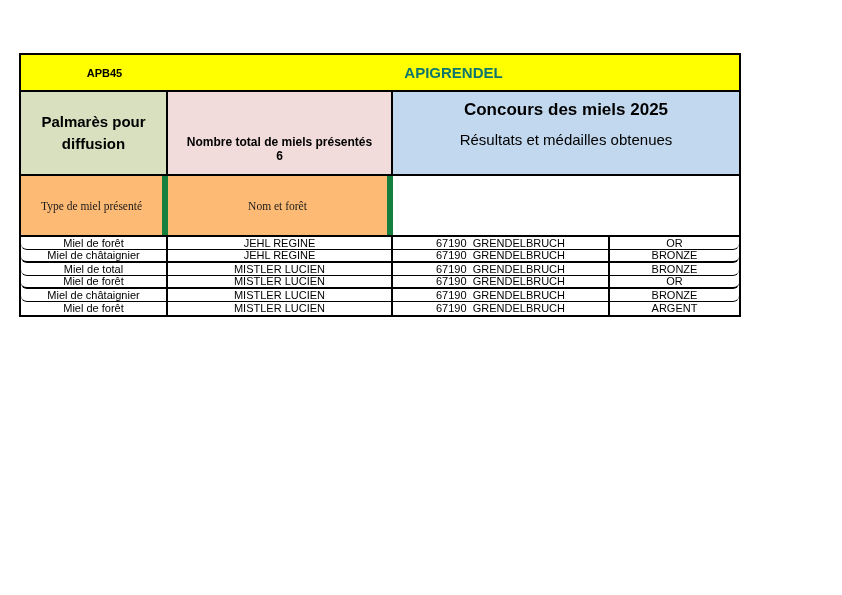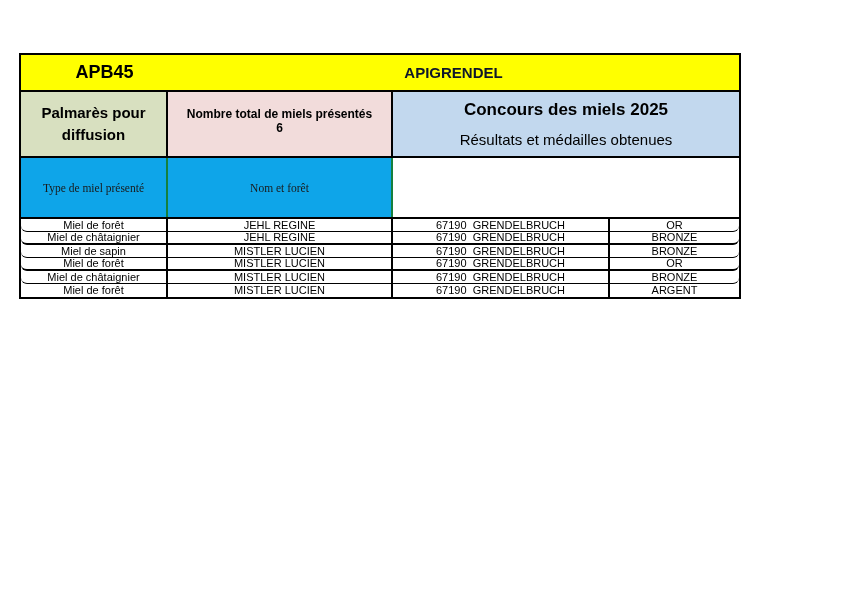--- a/index.html
+++ b/index.html
@@ -19,47 +19,47 @@
   
   .row-banner {
     display: flex;
     height: 37px;
     border-bottom: 2px solid #000;
     background: #FFFF00;
   }
   .banner-left {
     width: 147px;
     display: flex; align-items: center; justify-content: center;
-    font-weight: bold; font-size: 18px; color: #000; padding-left: 20px;
+    font-weight: bold; font-size: 11px; color: #000; padding-left: 20px;
   }
   .banner-right {
     flex: 1;
     display: flex; align-items: center; justify-content: center;
-    font-weight: bold; font-size: 15px; color: #0f172a;
+    font-weight: bold; font-size: 15px; color: #0f766e;
   }
   
   .row-info {
     display: grid;
     grid-template-columns: 147px 225px 1fr;
-    height: 66px;
+    height: 84px;
     border-bottom: 2px solid #000;
   }
   .cell-palmares {
     background: #D8E0C0;
     border-right: 2px solid #000;
     display: flex; align-items: center; justify-content: center;
     text-align: center;
     font-weight: bold; font-size: 15px; line-height: 1.45;
     padding: 0 14px;
   }
   .cell-nombre {
     background: #F2DCDB;
     border-right: 2px solid #000;
     display: flex; flex-direction: column;
-    align-items: center; justify-content: center;
+    align-items: center; justify-content: flex-end;
     text-align: center;
     font-weight: bold; font-size: 12px;
     padding: 5px 14px 11px;
   }
   .cell-concours {
     background: #C2D8EE;
     display: flex; flex-direction: column; align-items: center;
     text-align: right;
     padding-top: 8px;
   }
@@ -69,22 +69,22 @@
   .row-headers {
     display: grid;
     grid-template-columns: 147px 225px 217px 1fr;
     height: 61px;
     border-bottom: 2px solid #000;
     font-family: "Liberation Serif", serif;
     font-size: 11.5px;
     color: #1a1a1a;
   }
   .header-cell {
-    background: #0ea5e9;
-    border-right: 2px solid #15803d;
+    background: #fdba74;
+    border-right: 6px solid #15803d;
     display: flex; align-items: center; justify-content: center;
     text-align: center;
   }
   .header-cell.medal { background: #DCE6F0; border-right: none; }
   
   .data-row {
     display: grid;
     grid-template-columns: 147px 225px 217px 1fr;
     height: 13px;
     border-bottom: 1px solid #000;
@@ -137,21 +137,21 @@
   </div>
 
   <div class="data-row thick">
     <div class="data-cell">Miel de châtaignier</div>
     <div class="data-cell">JEHL REGINE</div>
     <div class="data-cell">67190  GRENDELBRUCH</div>
     <div class="data-cell">BRONZE</div>
   </div>
 
   <div class="data-row">
-    <div class="data-cell">Miel de sapin</div>
+    <div class="data-cell">Miel de total</div>
     <div class="data-cell">MISTLER LUCIEN</div>
     <div class="data-cell">67190  GRENDELBRUCH</div>
     <div class="data-cell">BRONZE</div>
   </div>
 
   <div class="data-row thick">
     <div class="data-cell">Miel de forêt</div>
     <div class="data-cell">MISTLER LUCIEN</div>
     <div class="data-cell">67190  GRENDELBRUCH</div>
     <div class="data-cell">OR</div>

